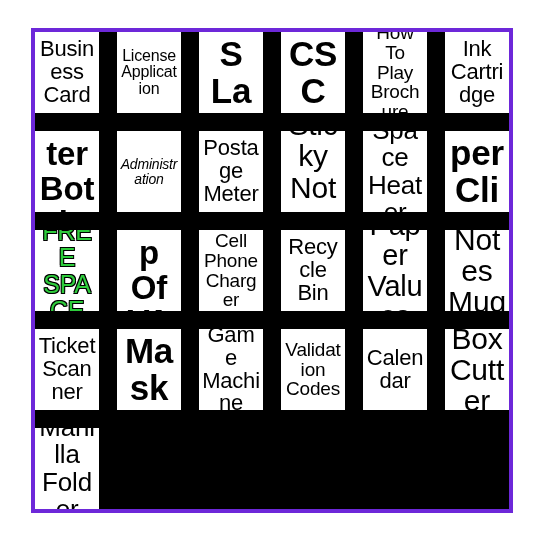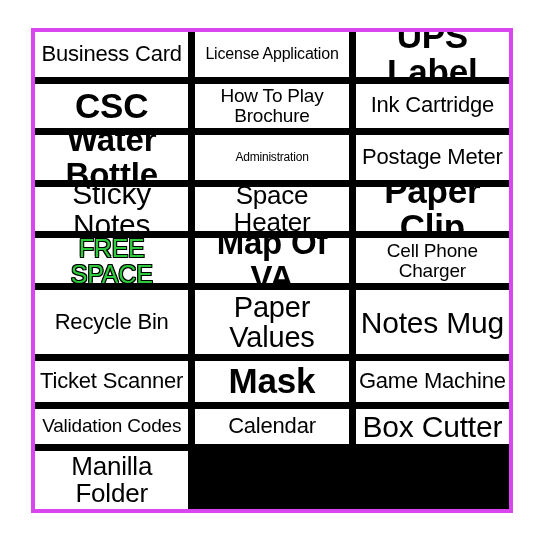--- a/index.html
+++ b/index.html
@@ -12,25 +12,25 @@
   }
 
   #bingo-card {
     position: absolute;
     left: 31px;
     top: 28px;
     width: 482px;
     height: 485px;
     box-sizing: border-box;
     display: grid;
-    grid-template-columns: repeat(3, 1fr);
+    grid-template-columns: repeat(6, 1fr);
     grid-template-rows: repeat(5, 1fr);
-    border: 4px solid #d946ef;
+    border: 4px solid #6d28d9;
     background: #000000;
-    gap: 7px;
+    gap: 18px;
   }
 
   .bingo-cell {
     background: #ffffff;
     display: flex;
     align-items: center;
     justify-content: center;
     text-align: center;
     overflow: hidden;
     padding: 2px 3px;
@@ -47,21 +47,21 @@
     word-wrap: break-word;
   }
 
   
   .fs-xxl { font-size: 35px; font-weight: bold; }
   .fs-xl  { font-size: 30px; }
   .fs-l   { font-size: 26px; }
   .fs-m   { font-size: 22px; }
   .fs-s   { font-size: 19px; }
   .fs-xs  { font-size: 16px; text-align: center; }
-  .fs-tiny { font-size: 12px; }
+  .fs-tiny { font-size: 14px; font-style: italic; }
 
   .free-space .cell-text {
     color: #2ecc3c;
     font-weight: normal;
     font-size: 25px;
     line-height: 1.05;
     -webkit-text-stroke: 1.4px #000000;
     paint-order: stroke fill;
     text-shadow:
       -1px -1px 0 #000, 1px -1px 0 #000,

